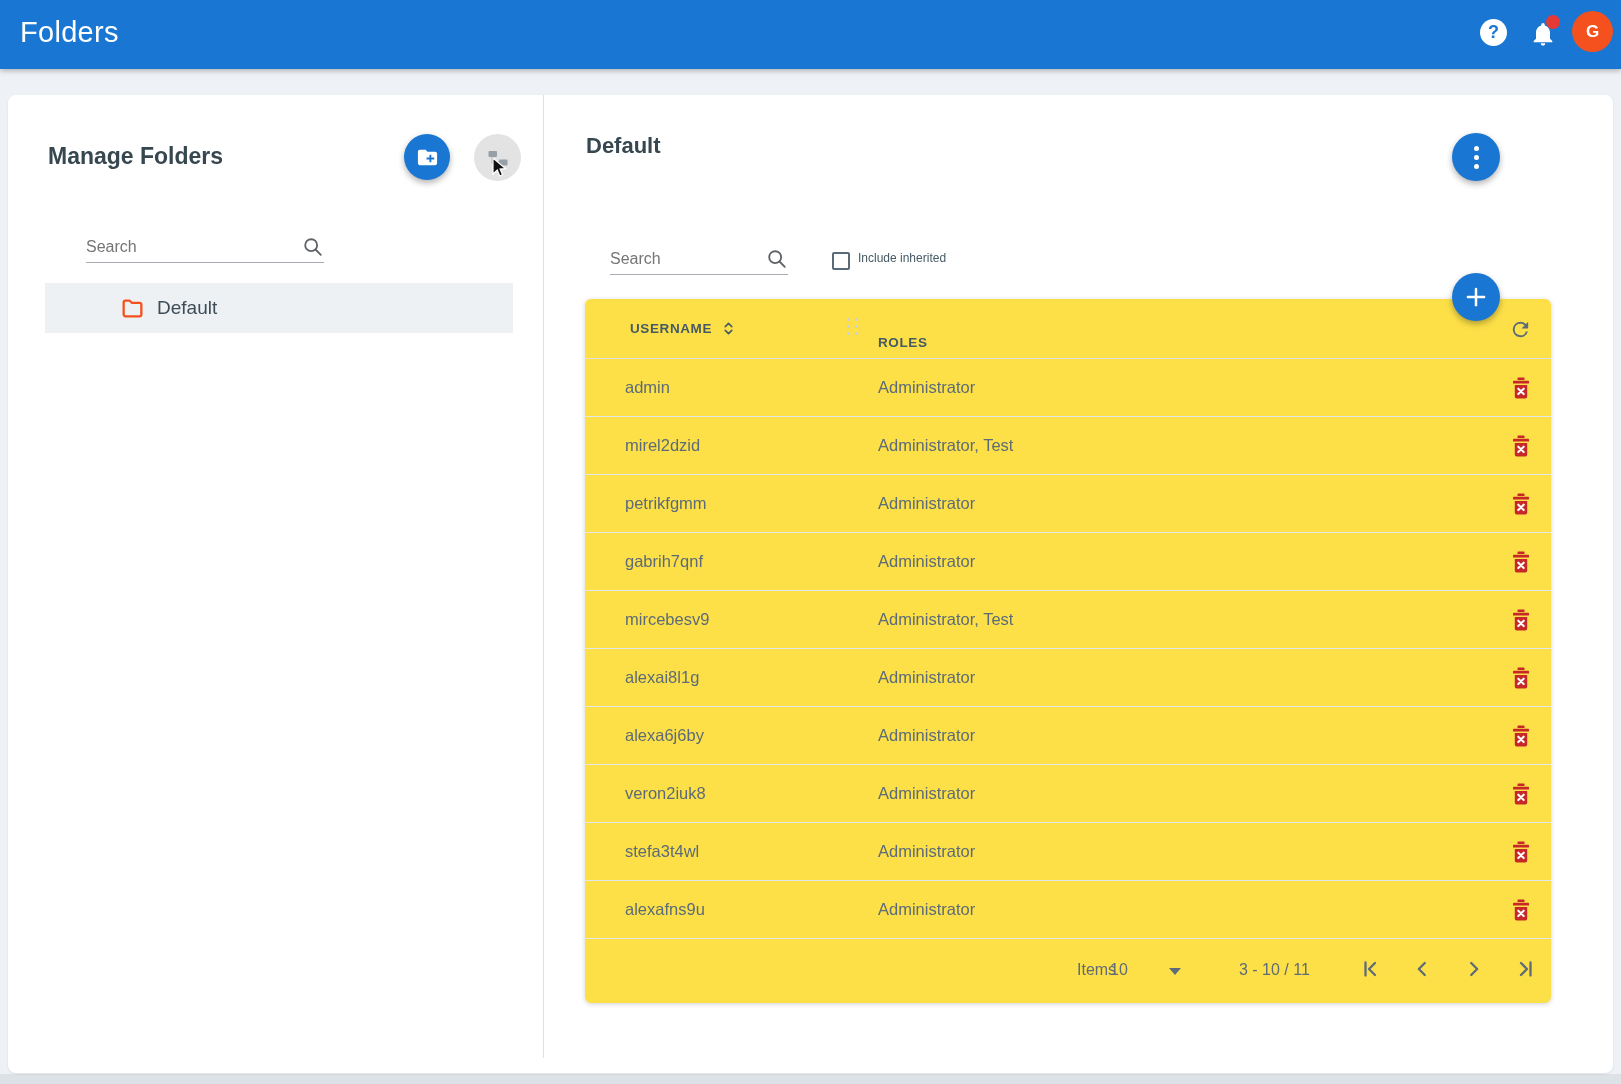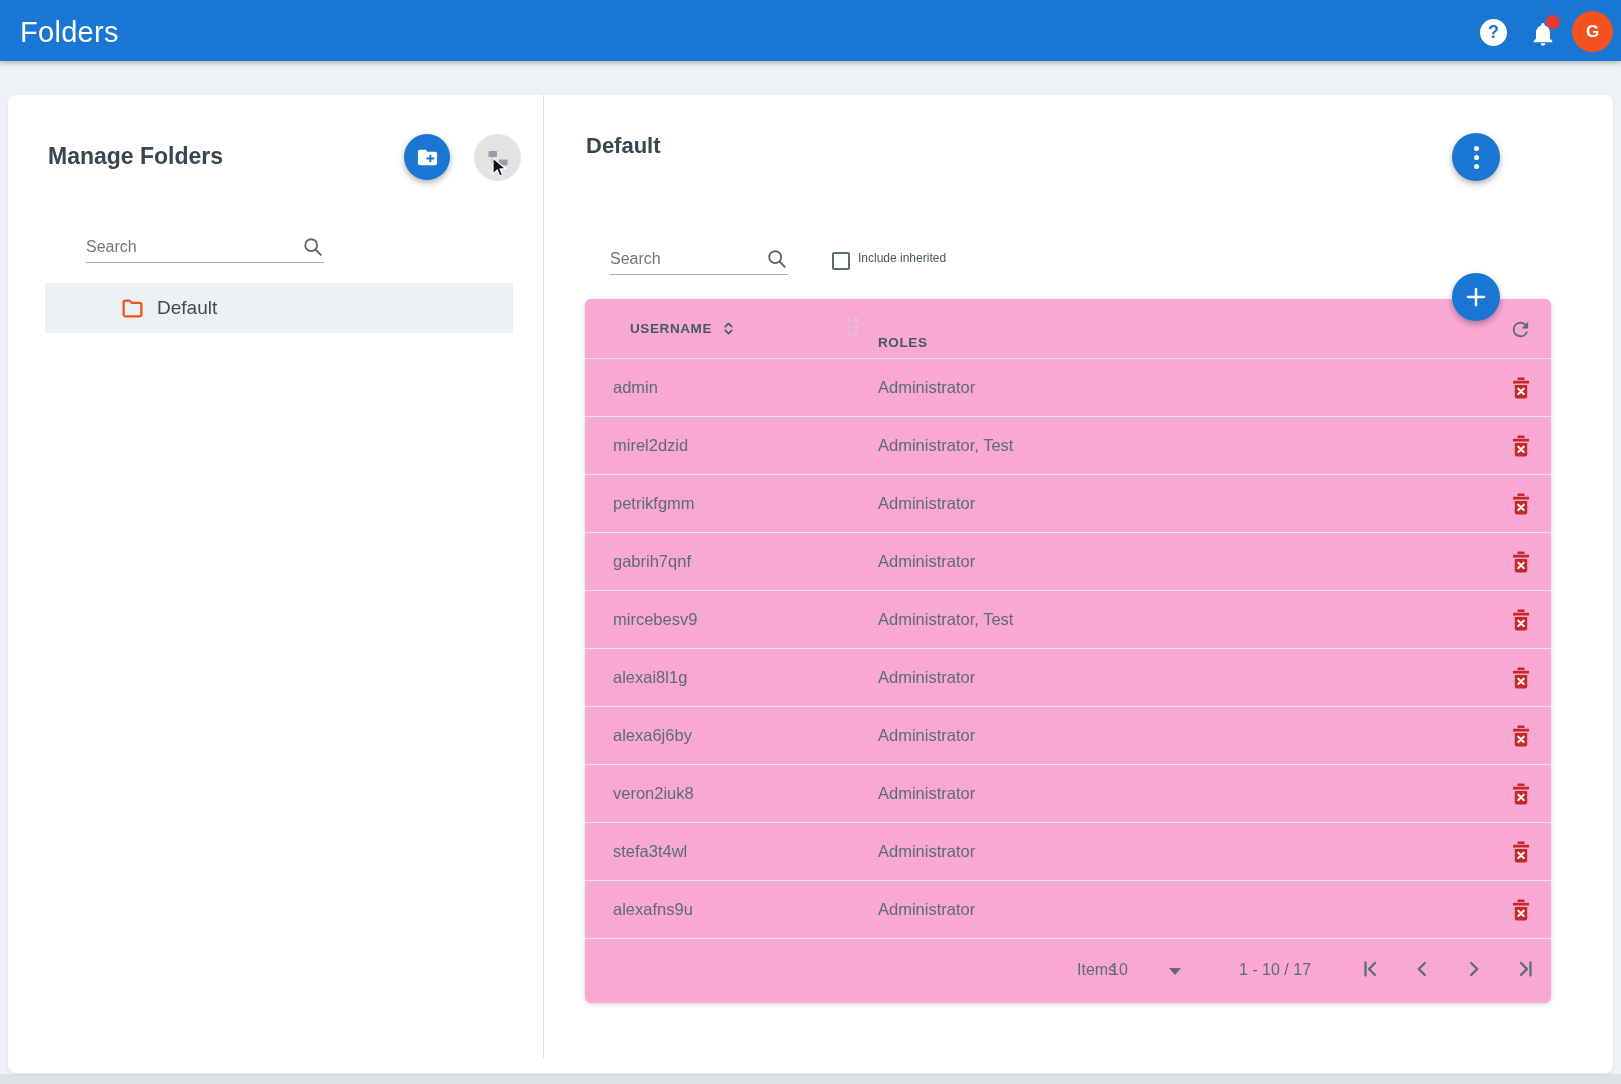--- a/index.html
+++ b/index.html
@@ -6,21 +6,21 @@
   html,body { width:1621px; height:1084px; }
   body {
     font-family: "Liberation Sans", "DejaVu Sans", sans-serif;
     background:#eef1f5;
     position:relative;
     overflow:hidden;
     color:#5f6b76;
   }
   
   .topbar{
-    position:absolute; left:0; top:0; width:1621px; height:61px;
+    position:absolute; left:0; top:0; width:1621px; height:69px;
     background:#1976d2; box-shadow:0 2px 5px rgba(0,0,0,.25); z-index:30;
   }
   .topbar-title{
     position:absolute; left:20px; top:16px; font-size:29px; font-weight:500; color:#fff; letter-spacing:.3px;
   }
   .help-btn{
     position:absolute; left:1480px; top:19px; width:27px; height:27px; border-radius:50%;
     background:#fff; color:#1976d2; font-size:18px; font-weight:bold;
     display:flex; align-items:center; justify-content:center; cursor:pointer;
   }
@@ -84,21 +84,21 @@
   .dot{ width:5px; height:5px; border-radius:50%; background:#fff; }
   .search-right{ left:602px; top:152px; width:178px; }
   .checkbox{
     position:absolute; left:824px; top:157px; width:18px; height:18px;
     border:2px solid #5a6b77; border-radius:2px; background:#fff; cursor:pointer;
   }
   .checkbox-label{ position:absolute; left:850px; top:156px; font-size:12px; color:#455a64; }
 
   .table-card{
     position:absolute; left:577px; top:204px; width:966px; height:704px;
-    background:#f9a8d4; border-radius:6px; box-shadow:0 1px 5px rgba(0,0,0,.18);
+    background:#fde047; border-radius:6px; box-shadow:0 1px 5px rgba(0,0,0,.18);
   }
   .fab-add{ left:1444px; top:178px; width:48px; height:48px; z-index:10; }
 
   .t-header{
     position:relative; height:60px; border-bottom:1px solid #e0e0e0;
     display:flex; align-items:center;
   }
   .th{ font-size:13.5px; font-weight:bold; letter-spacing:.6px; color:#455a64; }
   .th-username{ position:absolute; left:45px; display:flex; align-items:center; gap:9px; cursor:pointer; }
   .drag-dots{
@@ -106,21 +106,21 @@
     display:grid; grid-template-columns:3px 3px; grid-auto-rows:3px; gap:4px 5px; cursor:grab;
   }
   .drag-dots i{ background:#c9d2d9; border-radius:50%; }
   .th-roles{ position:absolute; left:293px;margin-top:28px; }
   .refresh-btn{ position:absolute; right:19px; top:19px; background:none; border:none; cursor:pointer; padding:0; }
 
   .t-row{
     position:relative; height:58px; border-bottom:1px solid #e4e7ea;
     display:flex; align-items:center; font-size:16.5px; color:#5c6b77;
   }
-  .cell-username{ position:absolute; left:28px; }
+  .cell-username{ position:absolute; left:40px; }
   .cell-roles{ position:absolute; left:293px; }
   .delete-btn{ position:absolute; right:20px; top:18px; background:none; border:none; cursor:pointer; padding:0; line-height:0; }
 
   .t-footer{ position:relative; height:63px; font-size:16px; color:#5f6b76; }
   .f-items{ position:absolute; left:492px; top:22px; }
   .f-size{ position:absolute; left:525px; top:22px; cursor:pointer; }
   .f-caret{
     position:absolute; left:584px; top:29px; width:0; height:0; cursor:pointer;
     border-left:6px solid transparent; border-right:6px solid transparent; border-top:7px solid #5f6b76;
   }
@@ -378,21 +378,21 @@
                 <path d="M3.8 8h12.4v11.6a1.9 1.9 0 0 1-1.9 1.9H5.7a1.9 1.9 0 0 1-1.9-1.9z"></path>
               </g>
               <path d="M7.3 11.7l5.4 5.4M12.7 11.7l-5.4 5.4" stroke="#fff" stroke-width="2.1" stroke-linecap="round"></path>
             </svg></span></button>
     </div>
 
     <div class="t-footer">
       <span class="f-items">Items</span>
       <span class="f-size">10</span>
       <span class="f-caret"></span>
-      <span class="f-range">1 - 10 / 17</span>
+      <span class="f-range">3 - 10 / 11</span>
       <button class="pg-btn pg-first">
         <span>
           <svg width="24" height="24" viewBox="0 0 24 24" fill="none" stroke="#5f6b76" stroke-width="2.3" stroke-linecap="round" stroke-linejoin="round">
               <path d="M7.5 5.5v13M17 6l-6 6 6 6"></path>
             </svg>
         </span>
       </button>
       <button class="pg-btn pg-prev">
         <span>
           <svg width="24" height="24" viewBox="0 0 24 24" fill="none" stroke="#5f6b76" stroke-width="2.3" stroke-linecap="round" stroke-linejoin="round">

